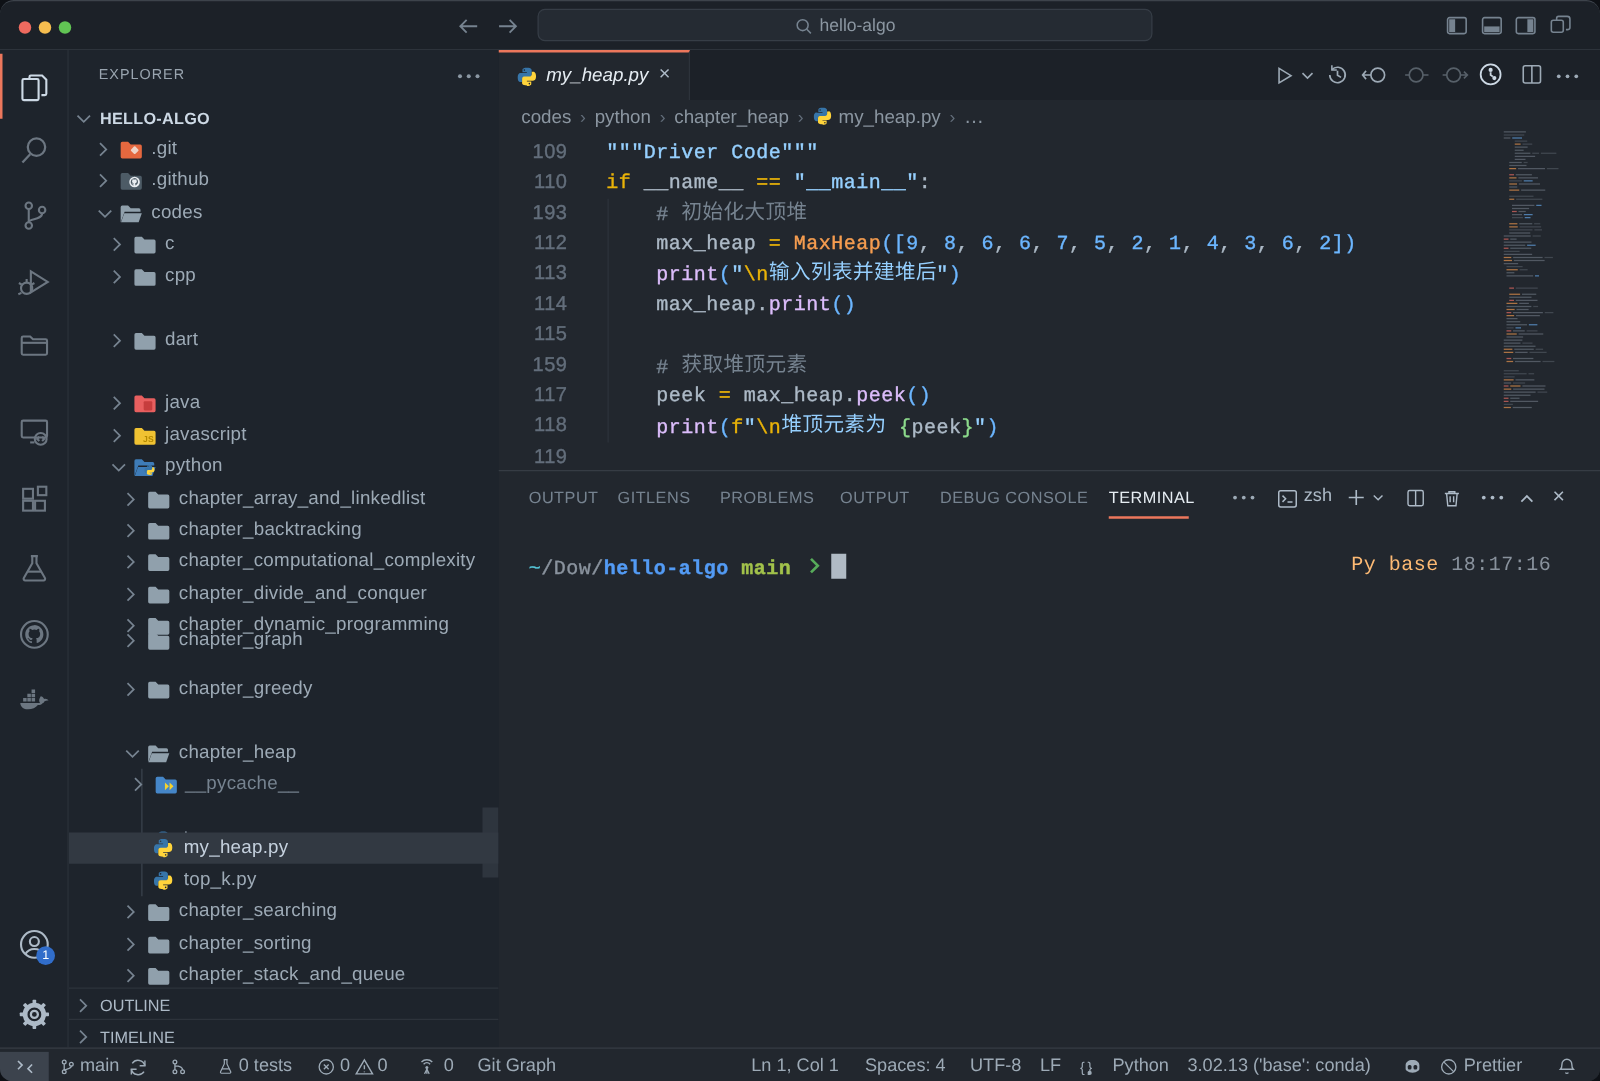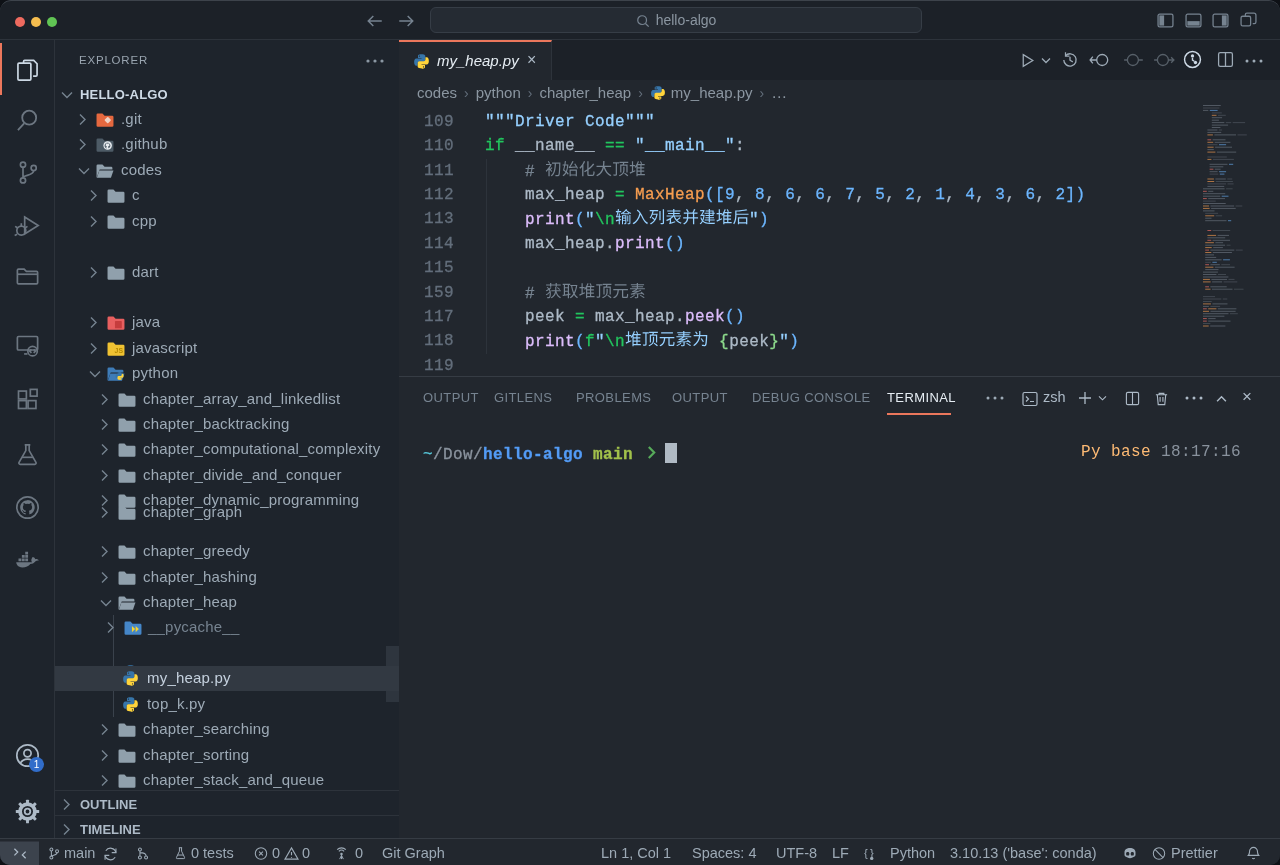--- a/index.html
+++ b/index.html
@@ -13,35 +13,35 @@
 
 #actbar{position:absolute;left:0;top:40px;width:55px;height:798px;background:#1e242c;border-right:1px solid #2d333b}
 .aicon{position:absolute;left:14px;width:27px;height:27px;color:#6c7681}
 
 #sidebar{position:absolute;left:55px;top:40px;width:344px;height:798px;background:#1e242c;overflow:hidden}
 #sbhead{position:absolute;left:24px;top:14px;font-size:11.5px;letter-spacing:.8px;color:#99a4af}
 .row{position:absolute;left:0;width:344px;height:25px;color:#9daab6;font-size:15px;letter-spacing:.2px}
 .row .lbl{position:absolute;top:3px;white-space:nowrap}
 .chev{position:absolute;top:7px;color:#768390}
 .ficon{position:absolute;top:5px}
-.seal{position:absolute;left:0;width:344px;border-top:1px solid #2d333b;height:25px;color:#adbac7;font-weight:bold;font-size:13px}
+.seal{position:absolute;left:0;width:344px;border-top:1px solid #2d333b;height:25px;color:#adbac7;font-weight:normal;font-size:13px}
 
 #editor{position:absolute;left:399px;top:40px;width:881px;height:798px;background:#22272e}
 #tabbar{position:absolute;left:0;top:0;width:881px;height:40px;background:#1c2128}
 #tab1{position:absolute;left:0;top:0;width:153px;height:40px;background:#22272e;border-top:2px solid #ec775c;border-right:1px solid #2d333b}
 #tab1 .tname{position:absolute;left:38px;top:10px;font-style:italic;font-size:15px;color:#e6edf3}
 #breadcrumb{position:absolute;left:18px;top:42px;height:22px;line-height:22px;font-size:15px;color:#8b96a1;white-space:nowrap}#breadcrumb .sep{color:#636e7b;margin:0 7px;font-size:14px}
 #code{position:absolute;left:0;top:68px;width:745px;height:308px;overflow:hidden;font-family:"Liberation Mono",monospace;font-size:16px;letter-spacing:.4px;-webkit-text-stroke:0.3px currentColor}
 .cl{position:absolute;height:24.4px;line-height:24.4px;white-space:pre}
-.ln{position:absolute;width:55px;text-align:right;color:#636e7b;height:24.4px;line-height:24.4px;font-family:Liberation Mono, monospace;font-size:16px;letter-spacing:.4px}
+.ln{position:absolute;width:55px;text-align:right;color:#636e7b;height:24.4px;line-height:24.4px;font-family:Liberation Sans, sans-serif;font-size:16px;letter-spacing:.4px}
 .cjk{vertical-align:-4px}
 #minimap{position:absolute;left:801px;top:64px;width:64px;height:226px}
 .etool{position:absolute;top:8px;color:#768390}
 
-.red{color:#22c55e}.blu{color:#6cb6ff}.str{color:#96d0ff}.pur{color:#dcbdfb}.org{color:#f69d50}.grn{color:#8ddb8c}.com{color:#768390}.fg{color:#adbac7}
+.red{color:#eab308}.blu{color:#6cb6ff}.str{color:#96d0ff}.pur{color:#dcbdfb}.org{color:#f69d50}.grn{color:#8ddb8c}.com{color:#768390}.fg{color:#adbac7}
 
 #panel{position:absolute;left:399px;top:376px;width:881px;height:462px;background:#22272e;border-top:1px solid #363c44}
 .ptab{position:absolute;top:13px;font-size:13px;letter-spacing:.4px;color:#768390}
 #term{position:absolute;left:24px;top:66px;font-family:"Liberation Mono",monospace;font-size:16px;letter-spacing:.4px;white-space:pre;-webkit-text-stroke:0.3px currentColor}
 #rprompt{position:absolute;right:39px;top:66px;font-family:"Liberation Mono",monospace;font-size:16px;letter-spacing:.4px;color:#768390}
 .picon{position:absolute;top:12px;color:#868f99}
 
 #statusbar{position:absolute;left:0;top:838px;width:1280px;height:27px;background:#22272e;border-top:1px solid #363c44;color:#9daab6;font-size:14.5px}#statusbar>*{transform:translateY(2.5px)}
 #remote{position:absolute;left:0;top:0;width:39px;height:27px;background:#3c434d}
 .sit{position:absolute;top:3px;white-space:nowrap}
@@ -332,29 +332,20 @@
       </div>
  <div class="row" style="top:499.1px">
         <svg class="chev" style="left:46px" width="7" height="11" viewBox="0 0 7 10">
           <use href="#d-chev-r"></use>
         </svg>
         <svg class="ficon" style="left:63px;color:#90a0ac" width="18" height="15" viewBox="0 0 17 14" fill="currentColor">
           <use href="#d-folder"></use>
         </svg>
         <span class="lbl" style="left:88px">chapter_greedy</span>
       </div>
- <div class="row" style="top:524.5px">
-        <svg class="chev" style="left:46px" width="7" height="11" viewBox="0 0 7 10">
-          <use href="#d-chev-r"></use>
-        </svg>
-        <svg class="ficon" style="left:63px;color:#90a0ac" width="18" height="15" viewBox="0 0 17 14" fill="currentColor">
-          <use href="#d-folder"></use>
-        </svg>
-        <span class="lbl" style="left:88px">chapter_hashing</span>
-      </div>
  <div class="row" style="top:550px">
         <svg class="chev" style="left:46px;top:9px" width="10" height="8" viewBox="0 0 10 8">
           <use href="#d-chev-d"></use>
         </svg>
         <svg class="ficon" style="left:63px;color:#90a0ac" width="18" height="15" viewBox="0 0 17 14" fill="currentColor">
           <use href="#d-folder-open"></use>
         </svg>
         <span class="lbl" style="left:88px">chapter_heap</span>
       </div>
  <div class="abs" style="left:58px;top:575px;width:1px;height:102px;background:#3a424c"></div>
@@ -475,21 +466,21 @@
           <circle cx="17" cy="3" r="1.5"></circle>
         </svg>
  </div>
  <div id="breadcrumb">codes<span class="sep">›</span>python<span class="sep">›</span>chapter_heap<span class="sep">›</span><svg style="vertical-align:-3px;margin-right:5px" width="16" height="16" viewBox="0 0 16 16">
           <use href="#d-py"></use>
         </svg>my_heap.py<span class="sep">›</span><span style="font-size:16px">…</span></div>
  <div id="code">
   <div class="abs" style="left:87px;top:51px;width:1px;height:195px;background:#2d333b"></div>
   <div class="ln" style="top:1.8px">109</div>
   <div class="ln" style="top:26.2px">110</div>
-  <div class="ln" style="top:50.6px">111</div>
+  <div class="ln" style="top:50.6px">193</div>
   <div class="ln" style="top:75px">112</div>
   <div class="ln" style="top:99.4px">113</div>
   <div class="ln" style="top:123.8px">114</div>
   <div class="ln" style="top:148.2px">115</div>
   <div class="ln" style="top:172.6px">159</div>
   <div class="ln" style="top:197px">117</div>
   <div class="ln" style="top:221.4px">118</div>
   <div class="ln" style="top:245.8px">119</div>
   <div class="cl" style="left:86px;top:1.8px"><span class="str">"""Driver Code"""</span></div>
   <div class="cl" style="left:86px;top:26.2px"><span class="red">if</span><span class="fg"> __name__ </span><span class="red">==</span><span class="fg"> </span><span class="str">"__main__"</span><span class="fg">:</span></div>
@@ -770,21 +761,21 @@
  <div class="sit" style="left:382px">Git Graph</div>
  <div class="sit" style="left:601px">Ln 1, Col 1</div>
  <div class="sit" style="left:692px">Spaces: 4</div>
  <div class="sit" style="left:776px">UTF-8</div>
  <div class="sit" style="left:832px">LF</div>
  <svg class="sic" style="left:864px;top:5px" width="16" height="14" viewBox="0 0 17 14">
         <text x="0" y="11" font-size="12" fill="#9daab6" font-family="Liberation Sans">{ }</text>
         <circle cx="8.2" cy="12.2" r="1.8" fill="#9daab6"></circle>
       </svg>
  <div class="sit" style="left:890px">Python</div>
- <div class="sit" style="left:950px">3.10.13 ('base': conda)</div>
+ <div class="sit" style="left:950px">3.02.13 ('base': conda)</div>
  <svg class="sic" style="left:1122px;top:4px" width="16" height="16" viewBox="0 0 16 16" fill="#9daab6">
         <path d="M8 2.5c3.2 0 5.5 1.6 5.5 4.2v2.9c0 .6-.3 1.2-.9 1.5-1.2.8-3 1.6-4.6 1.6s-3.4-.8-4.6-1.6c-.6-.3-.9-.9-.9-1.5V6.7C2.5 4.1 4.8 2.5 8 2.5z"></path>
         <rect x="4.2" y="6.5" width="3" height="3.6" rx="1.2" fill="#22272e"></rect>
         <rect x="8.8" y="6.5" width="3" height="3.6" rx="1.2" fill="#22272e"></rect>
       </svg>
  <svg class="sic" style="left:1152px;top:5px" width="14" height="14" viewBox="0 0 16 16" fill="none" stroke="#9daab6" stroke-width="1.2">
         <circle cx="8" cy="8" r="6.5"></circle>
         <path d="M3.4 3.4l9.2 9.2"></path>
       </svg>
  <div class="sit" style="left:1171px">Prettier</div>

